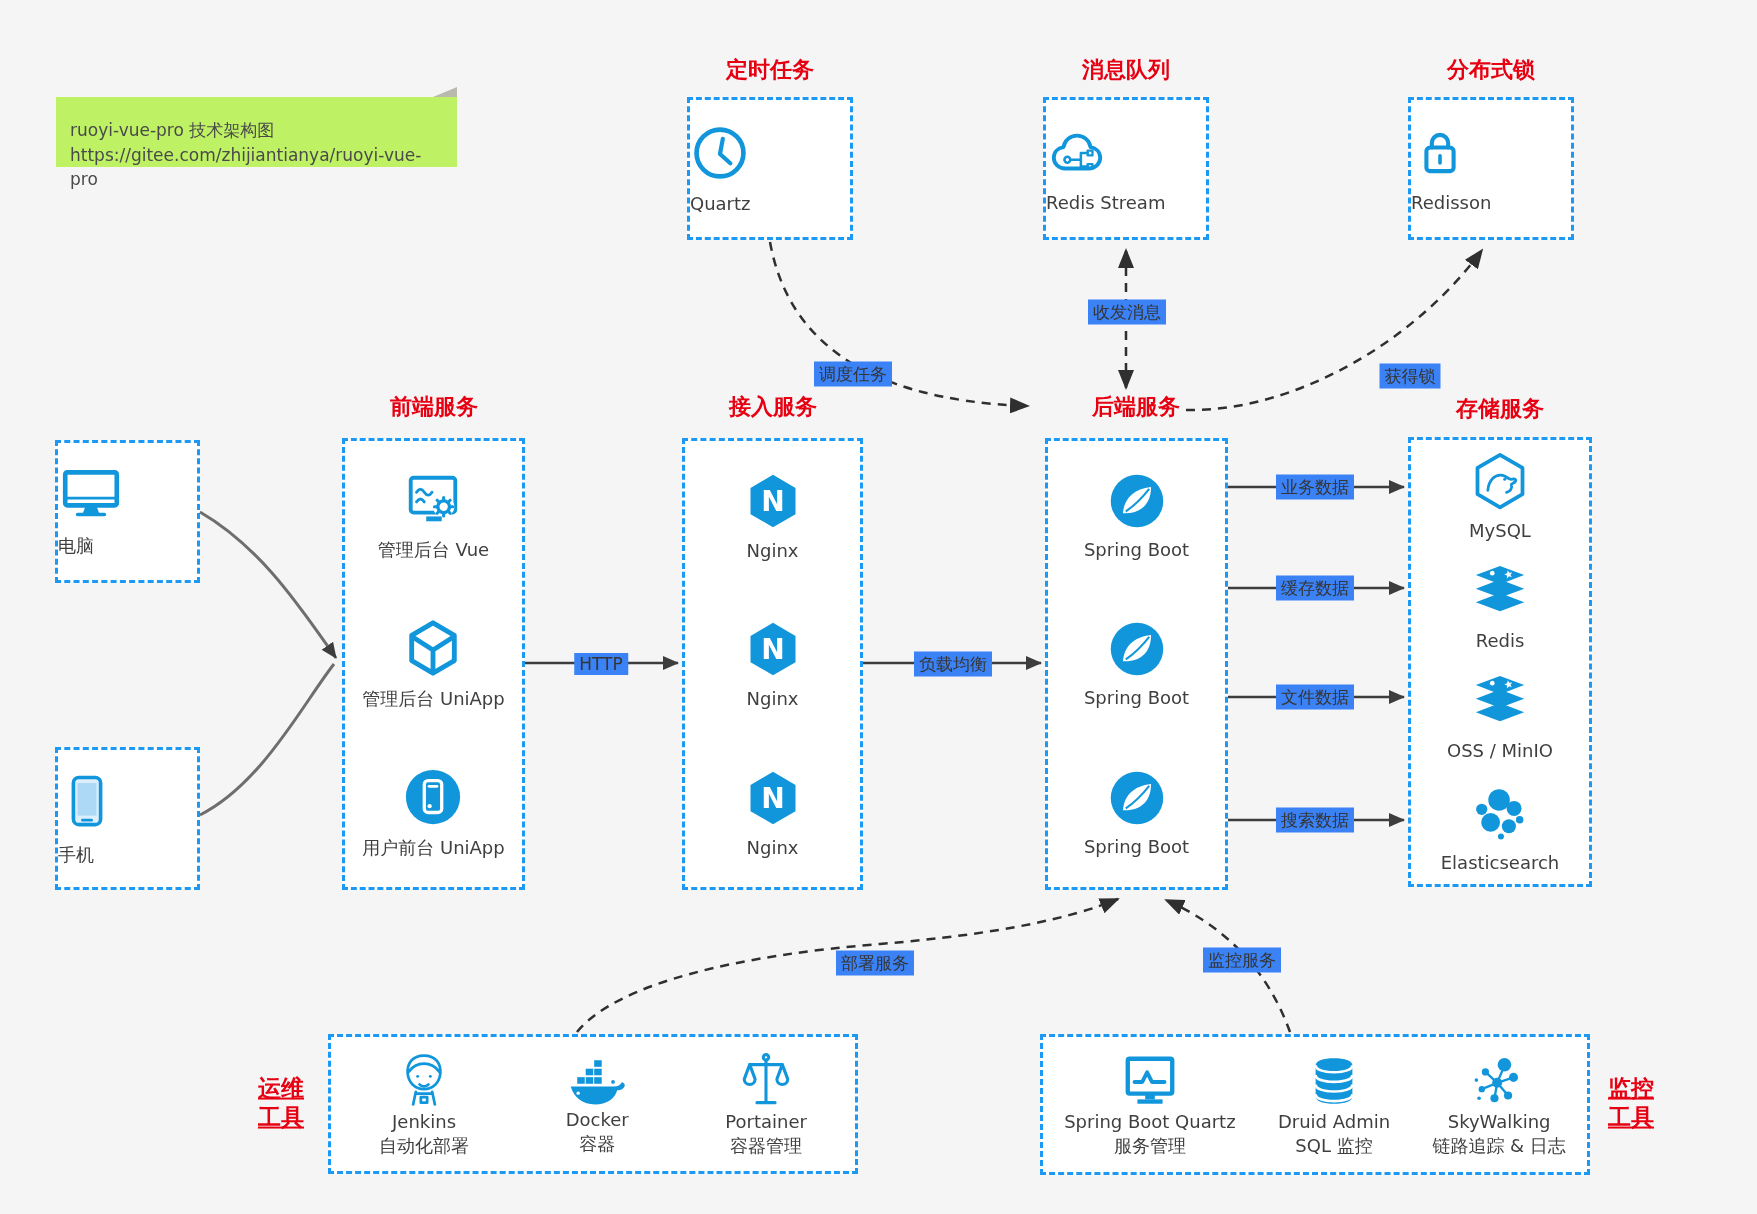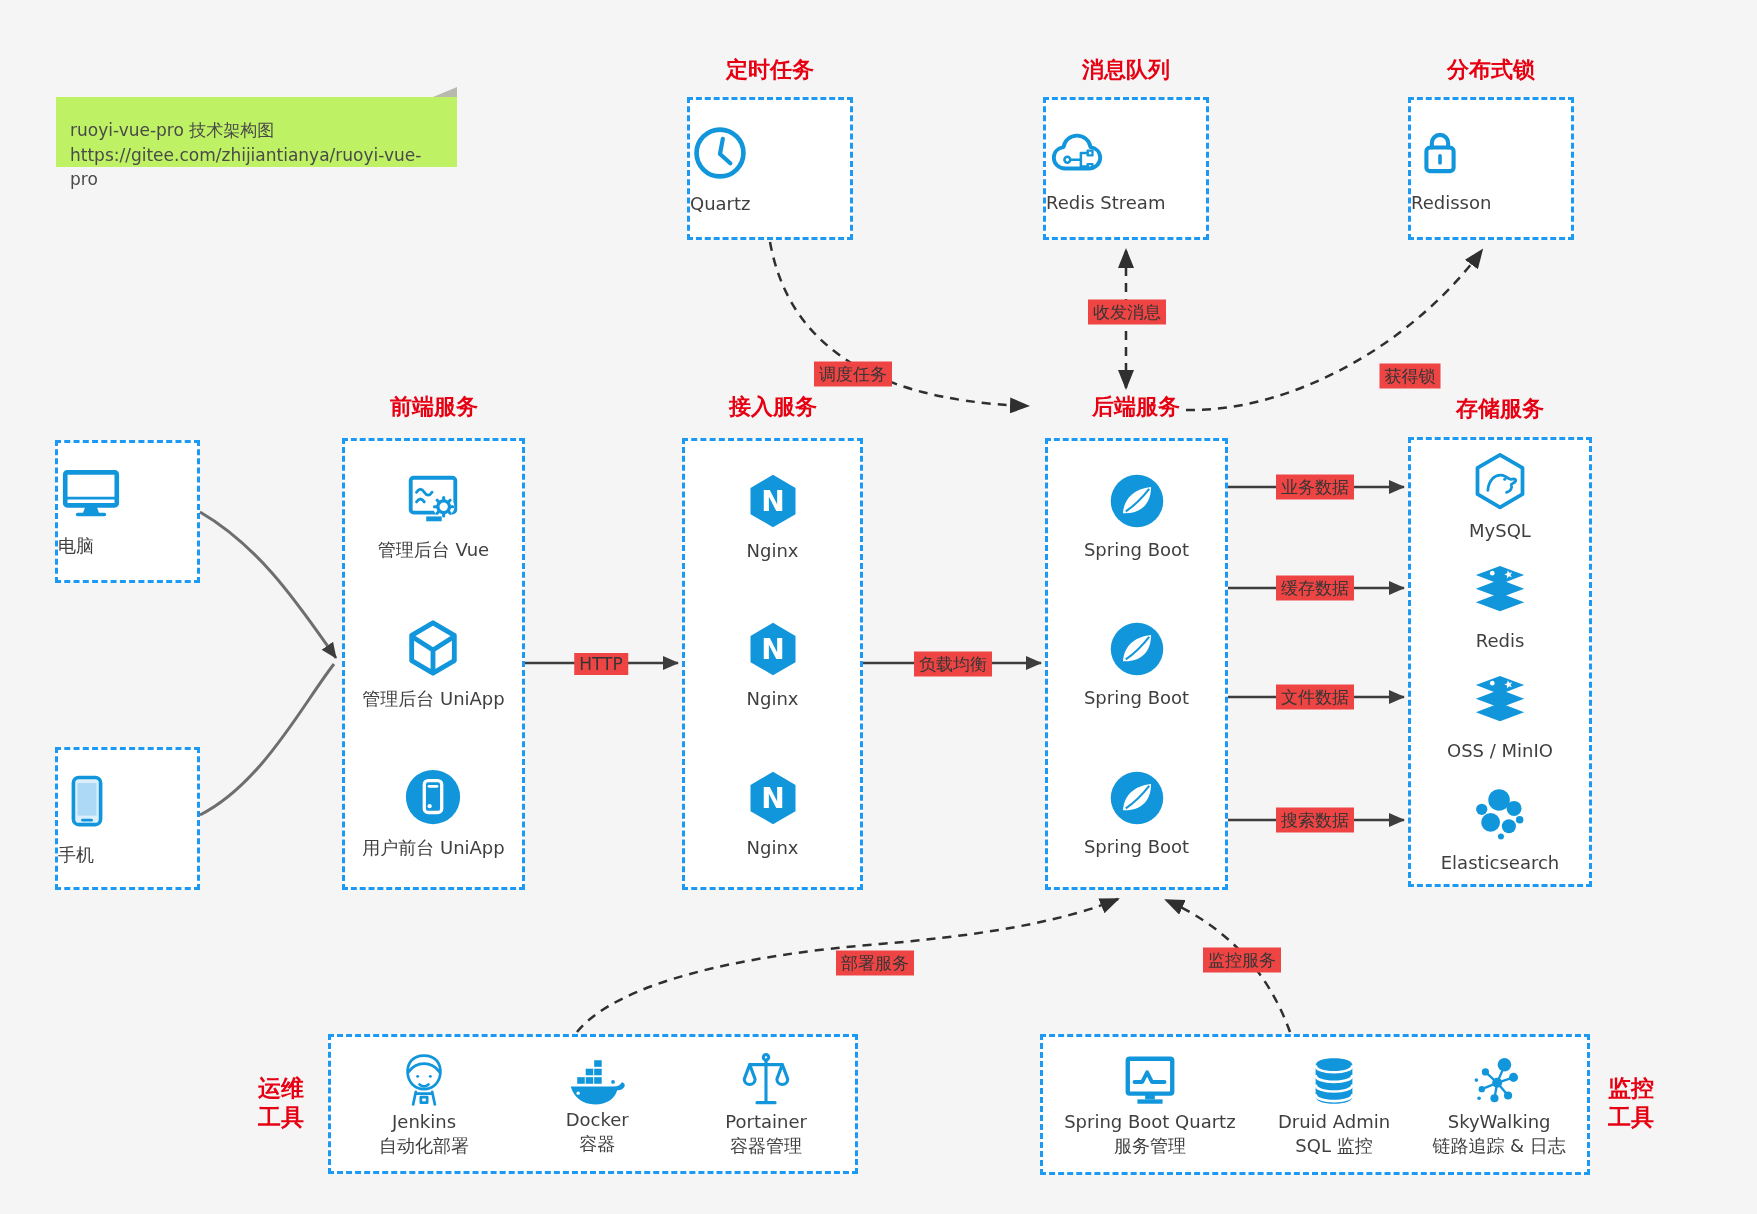--- a/index.html
+++ b/index.html
@@ -12,23 +12,23 @@
   .row{flex-direction:row;justify-content:space-around;align-items:center;}
   .single{flex-direction:column;justify-content:center;align-items:flex-start;gap:10px;}
   .node{display:flex;flex-direction:column;align-items:center;gap:8px;}
   .icon{display:block;line-height:0;}
   .nlabel{font-size:18px;color:#3f3f3f;white-space:nowrap;}
   .tool{gap:0;}
   .tool .nlabel{text-align:center;line-height:1.32;}
   .rtitle{position:absolute;transform:translate(-50%,-50%);color:#e60012;font-weight:bold;
           font-size:22px;white-space:nowrap;z-index:2;}
   .rtitle-side{position:absolute;transform:translate(-50%,-50%);color:#e60012;font-weight:bold;
-          font-size:23px;line-height:1.28;text-align:center;white-space:nowrap;z-index:2;}
+          font-size:23px;line-height:1.28;text-align:center;white-space:nowrap;z-index:2;text-decoration:underline;}
   .elabel{position:absolute;transform:translate(-50%,-50%);font-size:17px;color:#353535;
-          background:#ef4444;padding:1px 5px;white-space:nowrap;z-index:4;}
+          background:#3b82f6;padding:1px 5px;white-space:nowrap;z-index:4;}
   .note{position:absolute;left:56px;top:97px;width:401px;height:70px;background:#bef264;
         box-sizing:border-box;padding:21px 14px;font-size:17px;line-height:1.45;color:#4a4a4a;z-index:2;}
   .note::after{content:"";position:absolute;right:0;top:-10px;width:24px;height:10px;
         background:#b9b9ae;clip-path:polygon(0 100%,100% 0,100% 100%);}
 </style>
 </head>
 <body>
 
 <div id="canvas">
 

